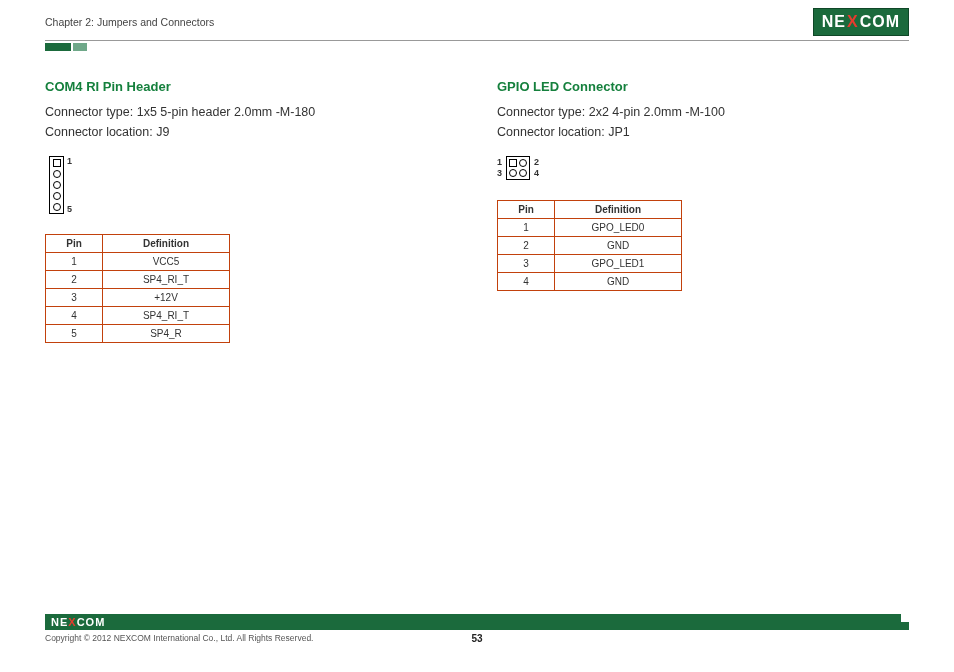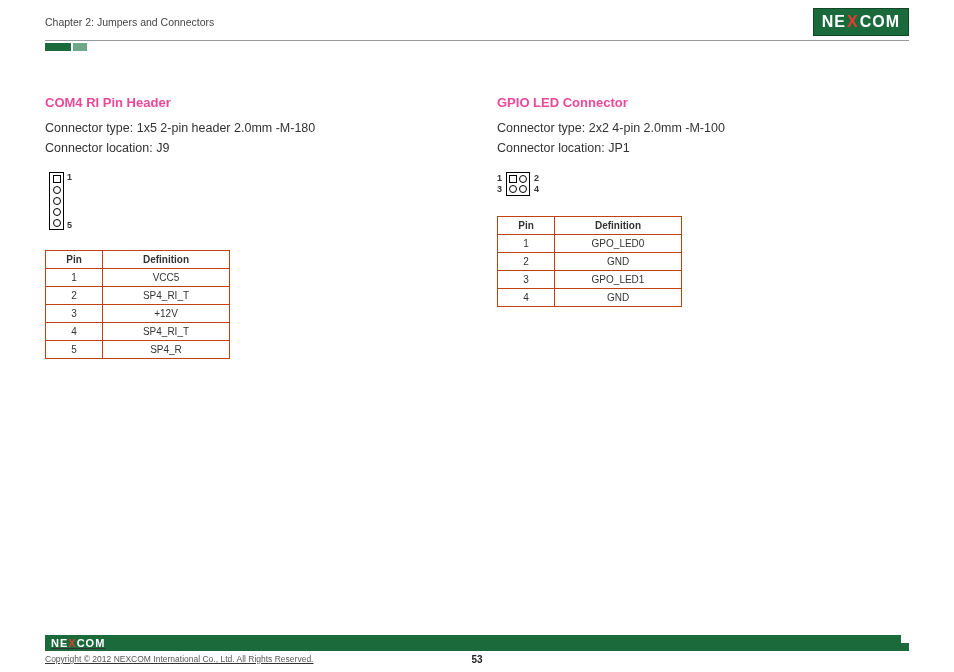--- a/index.html
+++ b/index.html
@@ -54,22 +54,22 @@
   .accent-bar .seg1 { width: 26px; height: 8px; background: #1b6a3c; }
   .accent-bar .seg2 { width: 14px; height: 8px; background: #6fa889; margin-left: 2px;}
   .columns {
     display: flex;
     gap: 40px;
   }
   .col { flex: 1; }
   h2 {
     font-size: 13px;
     font-weight: bold;
-    margin: 16px 0 8px 0;
-    color: #ec4899;
+    margin: 0 0 8px 0;
+    color: #15803d;
   }
   .body-text {
     font-size: 12.5px;
     line-height: 1.6;
     color: #333;
     margin-bottom: 14px;
   }
   
   .pin-1x5 {
     border: 1px solid #000;
@@ -116,22 +116,21 @@
     text-align: center;
   }
   table.pins th { font-weight: bold; }
   table.pins th:first-child, table.pins td:first-child { width: 40px; }
   table.pins th:last-child, table.pins td:last-child { width: 110px; }
   
   .footer {
     position: absolute;
     left: 45px;
     right: 45px;
-    bottom: 8px;
-    text-decoration: underline;
+    bottom: 29px;
   }
   .footer .bar {
     height: 16px;
     background: #1b6a3c;
     display: flex;
     align-items: center;
     padding-left: 6px;
     position: relative;
   }
   .footer .bar .flogo {
@@ -184,21 +183,21 @@
   <div class="accent-bar">
     <div class="seg1"></div>
       <div class="seg2"></div>
   </div>
 
   <div class="columns">
 
     <div class="col">
       <h2>COM4 RI Pin Header</h2>
       <div class="body-text">
-        <span>Connector type: 1x5 2-pin header 2.0mm -M-180</span><br>
+        <span>Connector type: 1x5 5-pin header 2.0mm -M-180</span><br>
         <span>Connector location: J9</span>
       </div>
       <div class="pin-1x5">
         <div class="sq"></div>
         <div class="cir"></div>
         <div class="cir"></div>
         <div class="cir"></div>
         <div class="cir"></div>
         <div class="lbl1">1</div>
         <div class="lbl5">5</div>

